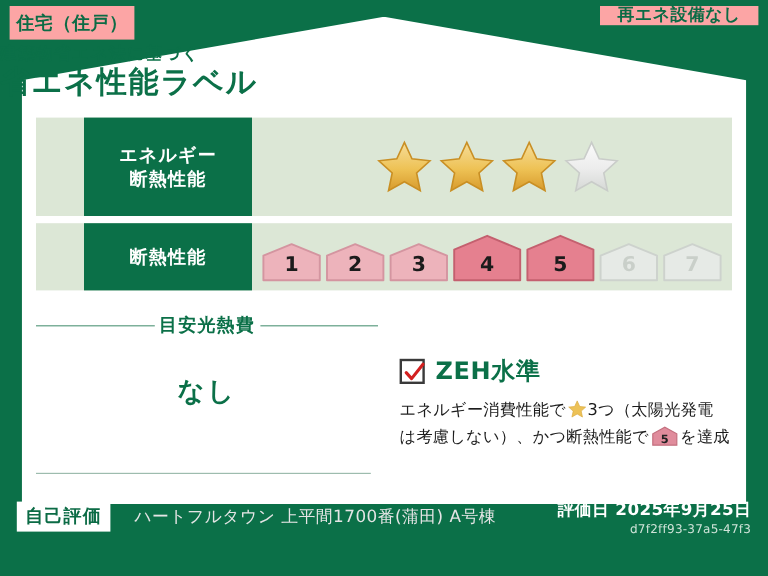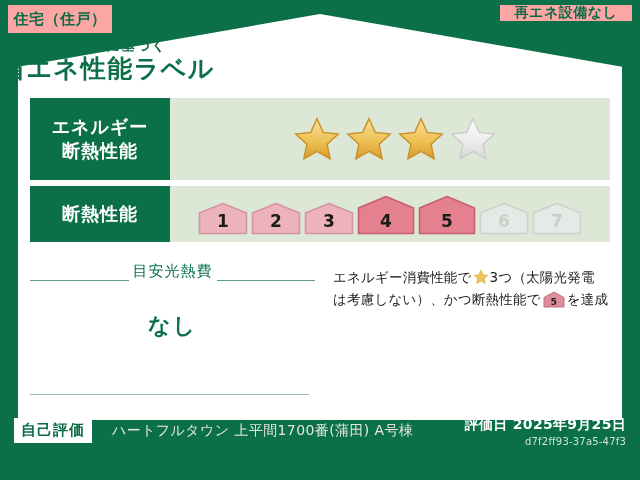--- a/index.html
+++ b/index.html
@@ -61,22 +61,23 @@
   .metric-row{
     position:relative;
     background:#dce7d6;
     display:flex;align-items:stretch;
     margin-bottom:6px;
   }
   .metric-label{
     background:#0b7048;color:#fff;
     width:140px;min-width:140px;
     display:flex;flex-direction:column;align-items:center;justify-content:center;
-    font-size:18px;font-weight:700;line-height:1.35;letter-spacing:1px;
+    font-size:15px;font-weight:700;line-height:1.35;letter-spacing:1px;
     text-align:center;
+    margin-left:40px;
   }
   .metric-value{flex:1;display:flex;align-items:center;}
 
   #row-energy{height:82px;}
   #row-energy .metric-value{justify-content:center;padding-left:10px;}
   #row-insul{height:56px;}
   #row-insul .metric-value{justify-content:center;}
 
   
   .stars{display:flex;align-items:center;gap:6px;}
@@ -98,22 +99,22 @@
 
   
   #lower{
     position:absolute;left:30px;top:258px;width:580px;height:150px;
     display:flex;
   }
   #cost-col{width:285px;position:relative;}
   #zeh-col{width:295px;position:relative;padding-left:18px;box-sizing:border-box;}
 
   .rule-title{
-    display:flex;align-items:flex-end;gap:4px;
-    color:#0b7048;font-size:15px;font-weight:400;letter-spacing:1px;
+    display:flex;align-items:center;gap:4px;
+    color:#0b7048;font-size:15px;font-weight:700;letter-spacing:1px;
     margin-top:4px;
   }
   .rule-title .line{flex:1;height:1px;background:#5e9d82;}
   #cost-value{
     text-align:center;color:#0b7048;font-size:22px;font-weight:700;
     margin-top:30px;letter-spacing:2px;
   }
   #cost-bottom-rule{
     position:absolute;left:0;right:6px;top:136px;height:1px;background:#9dbcae;
   }
@@ -282,20 +283,28 @@
       <div class="rule-title">
         <span class="line"></span>
         <span>目安光熱費</span>
         <span class="line"></span>
       </div>
       <div id="cost-value">なし</div>
       <div id="cost-bottom-rule"></div>
     </div>
 
     <div id="zeh-col">
+      <div id="zeh-head">
+        <span class="checkbox">
+          <svg width="19" height="19" viewBox="0 0 19 19">
+            <path d="M2.5 9.5 L7 14.5 L16.5 2.5" stroke="#d32020" stroke-width="2.6" fill="none" stroke-linecap="round" stroke-linejoin="round"></path>
+          </svg>
+        </span>
+        <span id="zeh-title">ZEH水準</span>
+      </div>
       <div id="zeh-desc">
         <span>エネルギー消費性能で</span><svg class="inline-star" width="16" height="16" viewBox="0 0 24 24">
           <polygon points="12,1.6 15.2,8.6 22.6,9.4 17,14.4 18.6,21.8 12,18 5.4,21.8 7,14.4 1.4,9.4 8.8,8.6" fill="#edc257" stroke="#d9a93b" stroke-width="0.8"></polygon>
         </svg><span>3つ（太陽光発電</span><br>
         <span>は考慮しない）、かつ断熱性能で</span><span class="inline-chip">
           <svg width="22" height="17" viewBox="0 0 22 17">
             <path d="M1 16 L1 6.5 L11 1 L21 6.5 L21 16 Z" fill="#e08c9c" stroke="#c4707f" stroke-width="1"></path>
             <text x="11" y="14" font-size="9.5" font-weight="700" fill="#222" text-anchor="middle" font-family="DejaVu Sans, sans-serif">5</text>
           </svg>
         </span><span>を達成</span>

